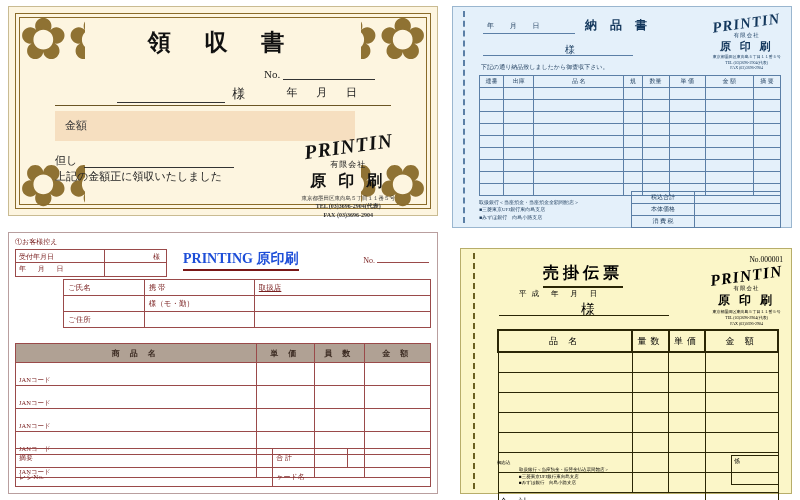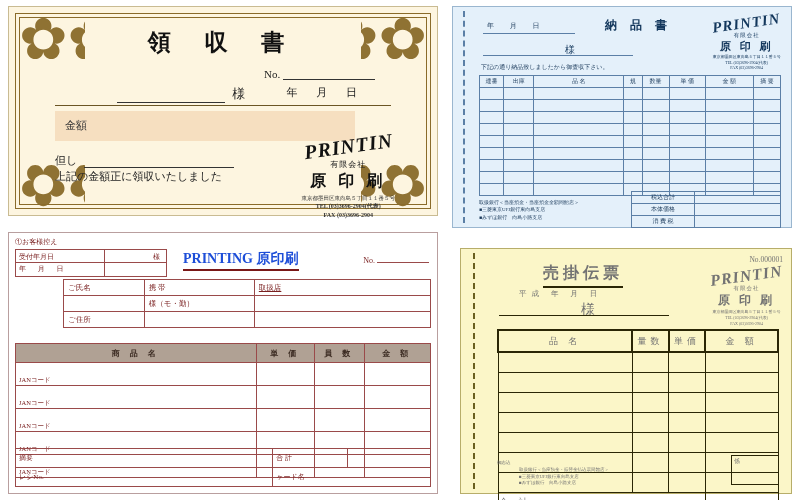--- a/index.html
+++ b/index.html
@@ -49,21 +49,21 @@
   
   #delivery{
     left:452px;top:6px;width:340px;height:222px;
     background:#e4f0fa;border:1px solid #9ab6cf;
   }
   #delivery .d-dash{position:absolute;left:10px;top:4px;bottom:4px;border-left:2px dashed #5b7fa6;}
   .d-body{position:absolute;left:22px;right:8px;top:6px;bottom:4px;font-size:6.5px;color:#1b3a5b;}
   .d-head{position:relative;height:50px;}
   .d-date{position:absolute;left:12px;top:8px;font-size:7px;letter-spacing:7px;color:#1b3a5b;}
   .d-dateline{position:absolute;left:8px;top:20px;width:92px;border-top:1px solid #5b7fa6;}
-  .d-title{position:absolute;left:110px;top:4px;font-size:12px;letter-spacing:5px;color:#13375c;font-weight:700;margin-left:20px;}
+  .d-title{position:absolute;left:110px;top:4px;font-size:12px;letter-spacing:5px;color:#13375c;font-weight:700;}
   .d-logo{position:absolute;right:2px;top:2px;text-align:center;color:#13375c;}
   .d-logo .brand-script{font-size:15px;}
   .d-logo .sub{font-size:5.5px;letter-spacing:1px;}
   .d-logo .nm{font-size:11px;letter-spacing:3px;font-weight:700;}
   .d-logo .addr{font-size:4px;line-height:1.4;}
   .d-sama{position:absolute;left:90px;top:30px;font-size:10px;color:#13375c;}
   .d-samaline{position:absolute;left:8px;top:42px;width:150px;border-top:1px solid #5b7fa6;}
   .d-lead{position:absolute;left:6px;top:50px;font-size:6px;color:#1b3a5b;}
   table.grid{border-collapse:collapse;width:100%;}
   table.grid td,table.grid th{border:1px solid #5b7fa6;height:11px;font-weight:400;
@@ -104,21 +104,21 @@
   .o-foot{position:absolute;left:0;right:0;bottom:0;border-radius:18px;}
   .o-foot table{border-collapse:collapse;width:100%;}
   .o-foot td{border:1px solid #9a4a4a;height:18px;font-size:7px;color:#7a2020;padding:0 3px;}
 
   
   #sales{
     left:460px;top:248px;width:332px;height:246px;
     background:#fbf6c8;border:1px solid #b7ad6a;
   }
   #sales .s-dash{position:absolute;left:12px;top:4px;bottom:4px;border-left:2px dashed #6a6020;}
-  .s-body{position:absolute;left:24px;right:6px;top:4px;bottom:4px;color:#737373;}
+  .s-body{position:absolute;left:24px;right:6px;top:4px;bottom:4px;color:#000000;}
   .s-no{position:absolute;right:2px;top:2px;font-size:7.5px;}
   .s-title{position:absolute;left:58px;top:10px;font-size:16px;font-weight:700;letter-spacing:4px;
            border-bottom:2px solid #2a2605;padding-bottom:2px;}
   .s-date{position:absolute;left:34px;top:36px;font-size:7.5px;letter-spacing:5px;}
   .s-sama{position:absolute;left:96px;top:48px;font-size:14px;}
   .s-samaline{position:absolute;left:14px;top:62px;width:170px;border-top:1px solid #2a2605;}
   .s-logo{position:absolute;right:2px;top:14px;text-align:center;}
   .s-logo .brand-script{font-size:16px;}
   .s-logo .sub{font-size:5.5px;letter-spacing:1px;}
   .s-logo .nm{font-size:12px;letter-spacing:3px;font-weight:700;}

